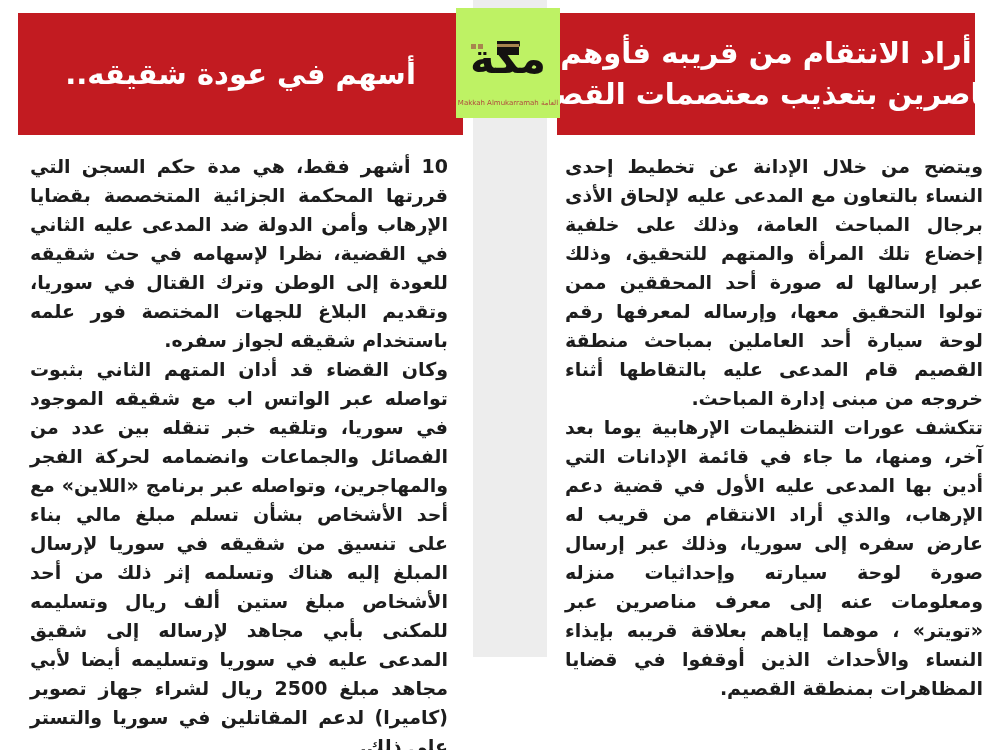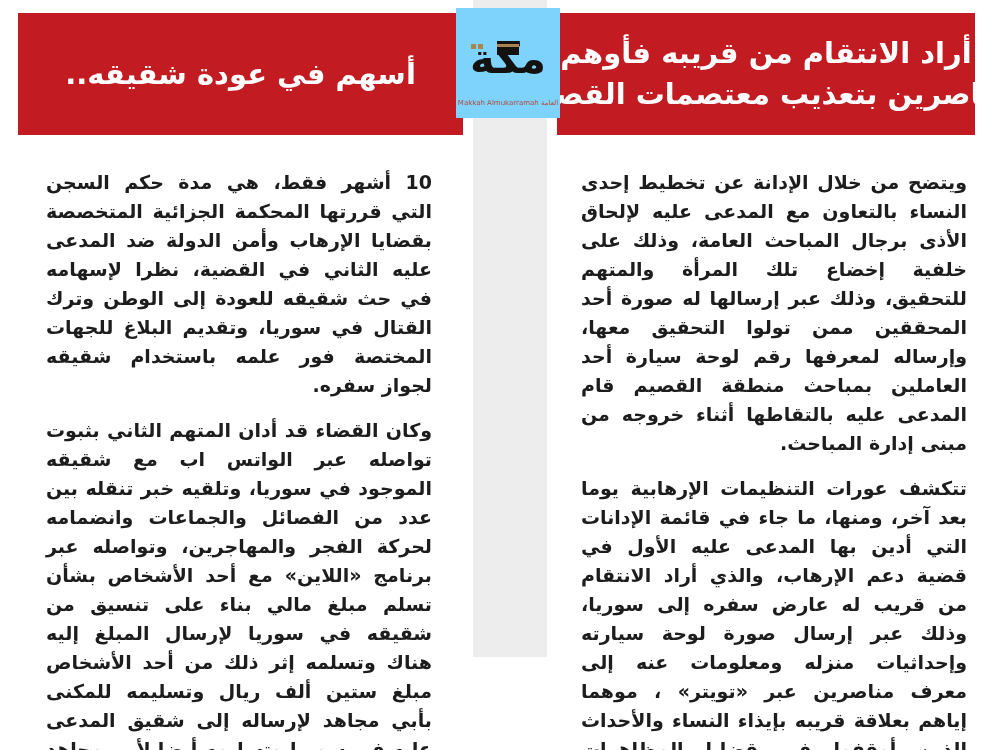--- a/index.html
+++ b/index.html
@@ -20,21 +20,21 @@
     color:var(--headline_text,#ffffff);
     display:flex;flex-direction:column;align-items:center;justify-content:center;
     direction:rtl;text-align:center;font-weight:bold;z-index:2;
   }
   .banner-right{left:557px;width:418px;}
   .banner-left{left:18px;width:445px;}
   .hl{font-size:29px;line-height:41px;white-space:nowrap;}
   
   .logo-box{
     position:absolute;left:456px;top:8px;width:104px;height:110px;
-    background:#7dd3fc;z-index:3;
+    background:#bef264;z-index:3;
   }
   .logo-wordmark{
     position:absolute;top:30px;left:0;width:100%;text-align:center;
     font-size:42px;line-height:1;font-weight:bold;color:var(--logo_black,#141210);
     direction:rtl;letter-spacing:-1px;
   }
   .logo-dots{position:absolute;left:15px;top:36px;display:flex;gap:2px;z-index:4;}
   .logo-dots i{display:block;width:5px;height:5px;background:var(--logo_gold,#a8854f);}
   .kaaba{
     position:absolute;left:41px;top:33px;width:22px;height:14px;z-index:4;
@@ -47,21 +47,21 @@
   }
   
   .col{
     position:absolute;top:152px;width:418px;
     direction:rtl;text-align:justify;
     font-size:19px;line-height:29px;font-weight:bold;
     color:var(--body_text,#1d1d1d);z-index:2;
   }
   .col-right{left:565px;}
   .col-left{left:30px;}
-  .col p{margin:16px;}
+  .col p{margin:0;}
 </style>
 </head>
 <body>
 
 <div class="page">
 
   <div class="gutter"></div>
 
   <div class="banner banner-right">
     <div class="hl">أراد الانتقام من قريبه فأوهم</div>

